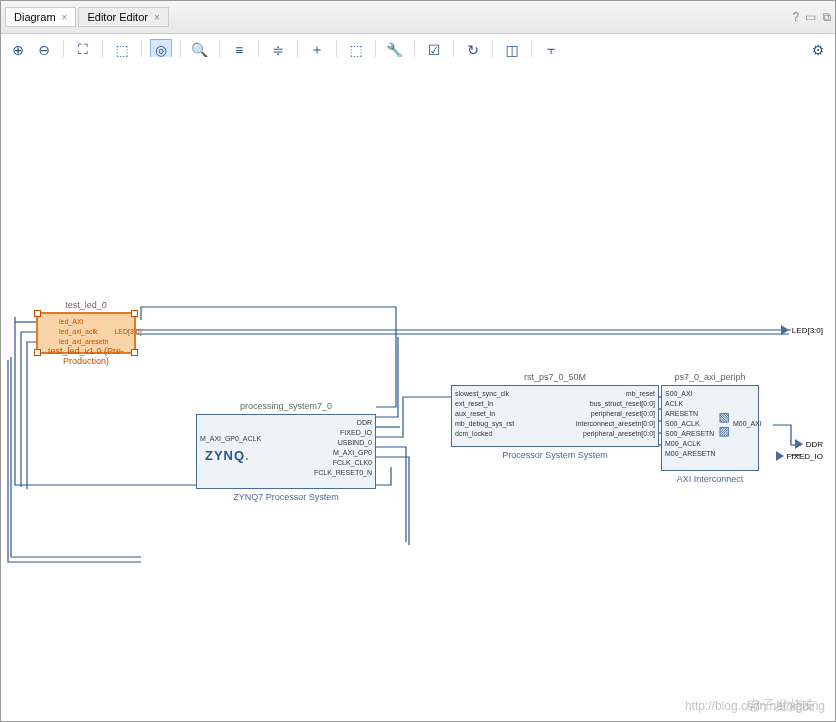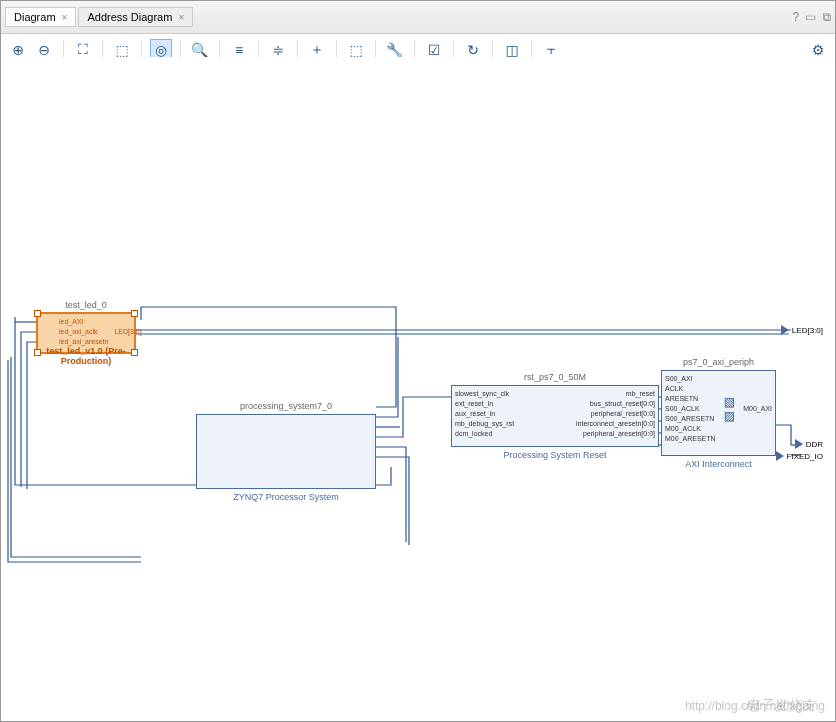--- a/index.html
+++ b/index.html
@@ -49,21 +49,21 @@
 </style>
 </head>
 <body>
 
 <div class="tab-bar">
   <div class="tab">
     <span>Diagram</span>
     <span class="x">×</span>
   </div>
   <div class="tab inactive">
-    <span>Address Diagram</span>
+    <span>Editor Editor</span>
     <span class="x">×</span>
   </div>
   <div class="tab-tools">
     <span class="icon-btn">?</span>
     <span class="icon-btn">▭</span>
     <span class="icon-btn">⧉</span>
   </div>
 </div>
 
 <div class="toolbar">
@@ -138,29 +138,43 @@
     <div class="ports">
       <div class="ports-col">
         <div class="port l">led_AXI</div>
         <div class="port l">led_axi_aclk</div>
         <div class="port l">led_axi_aresetn</div>
       </div>
       <div class="ports-col" style="justify-content:center;">
         <div class="port r">LED[3:0]</div>
       </div>
     </div>
-    <div class="block-footer" style="color:#c05000;font-weight:bold;">test_led_v1.0 (Pre-Production)</div>
+    <div class="block-footer" style="color:#c05000;">test_led_v1.0 (Pre-Production)</div>
     <div class="sel-handle" style="left:-4px; top:-4px;"></div>
     <div class="sel-handle" style="right:-4px; top:-4px;"></div>
     <div class="sel-handle" style="left:-4px; bottom:-4px;"></div>
     <div class="sel-handle" style="right:-4px; bottom:-4px;"></div>
   </div>
 
   <div class="block" style="left:195px; top:340px; width:180px; height:75px;margin-top:17px;">
     <div class="block-title">processing_system7_0</div>
+    <div class="ports">
+      <div class="ports-col" style="justify-content:center;">
+        <div class="port l">M_AXI_GP0_ACLK</div>
+        <div class="zynq-logo" style="margin:4px 0 0 8px;">ZYNQ<span class="dot">.</span></div>
+      </div>
+      <div class="ports-col">
+        <div class="port r">DDR</div>
+        <div class="port r">FIXED_IO</div>
+        <div class="port r">USBIND_0</div>
+        <div class="port r">M_AXI_GP0</div>
+        <div class="port r">FCLK_CLK0</div>
+        <div class="port r">FCLK_RESET0_N</div>
+      </div>
+    </div>
     <div class="block-footer">ZYNQ7 Processor System</div>
   </div>
 
   <div class="block" style="left:450px; top:328px; width:208px; height:62px;">
     <div class="block-title">rst_ps7_0_50M</div>
     <div class="ports">
       <div class="ports-col">
         <div class="port l">slowest_sync_clk</div>
         <div class="port l">ext_reset_in</div>
         <div class="port l">aux_reset_in</div>
@@ -168,24 +182,24 @@
         <div class="port l">dcm_locked</div>
       </div>
       <div class="ports-col">
         <div class="port r">mb_reset</div>
         <div class="port r">bus_struct_reset[0:0]</div>
         <div class="port r">peripheral_reset[0:0]</div>
         <div class="port r">interconnect_aresetn[0:0]</div>
         <div class="port r">peripheral_aresetn[0:0]</div>
       </div>
     </div>
-    <div class="block-footer">Processing System Reset</div>
-  </div>
-
-  <div class="block" style="left:660px; top:313px; width:115px; height:86px;">
+    <div class="block-footer">Processor System System</div>
+  </div>
+
+  <div class="block" style="left:660px; top:328px; width:98px; height:86px;">
     <div class="block-title">ps7_0_axi_periph</div>
     <div class="ports">
       <div class="ports-col">
         <div class="port l">S00_AXI</div>
         <div class="port l">ACLK</div>
         <div class="port l">ARESETN</div>
         <div class="port l">S00_ACLK</div>
         <div class="port l">S00_ARESETN</div>
         <div class="port l">M00_ACLK</div>
         <div class="port l">M00_ARESETN</div>

